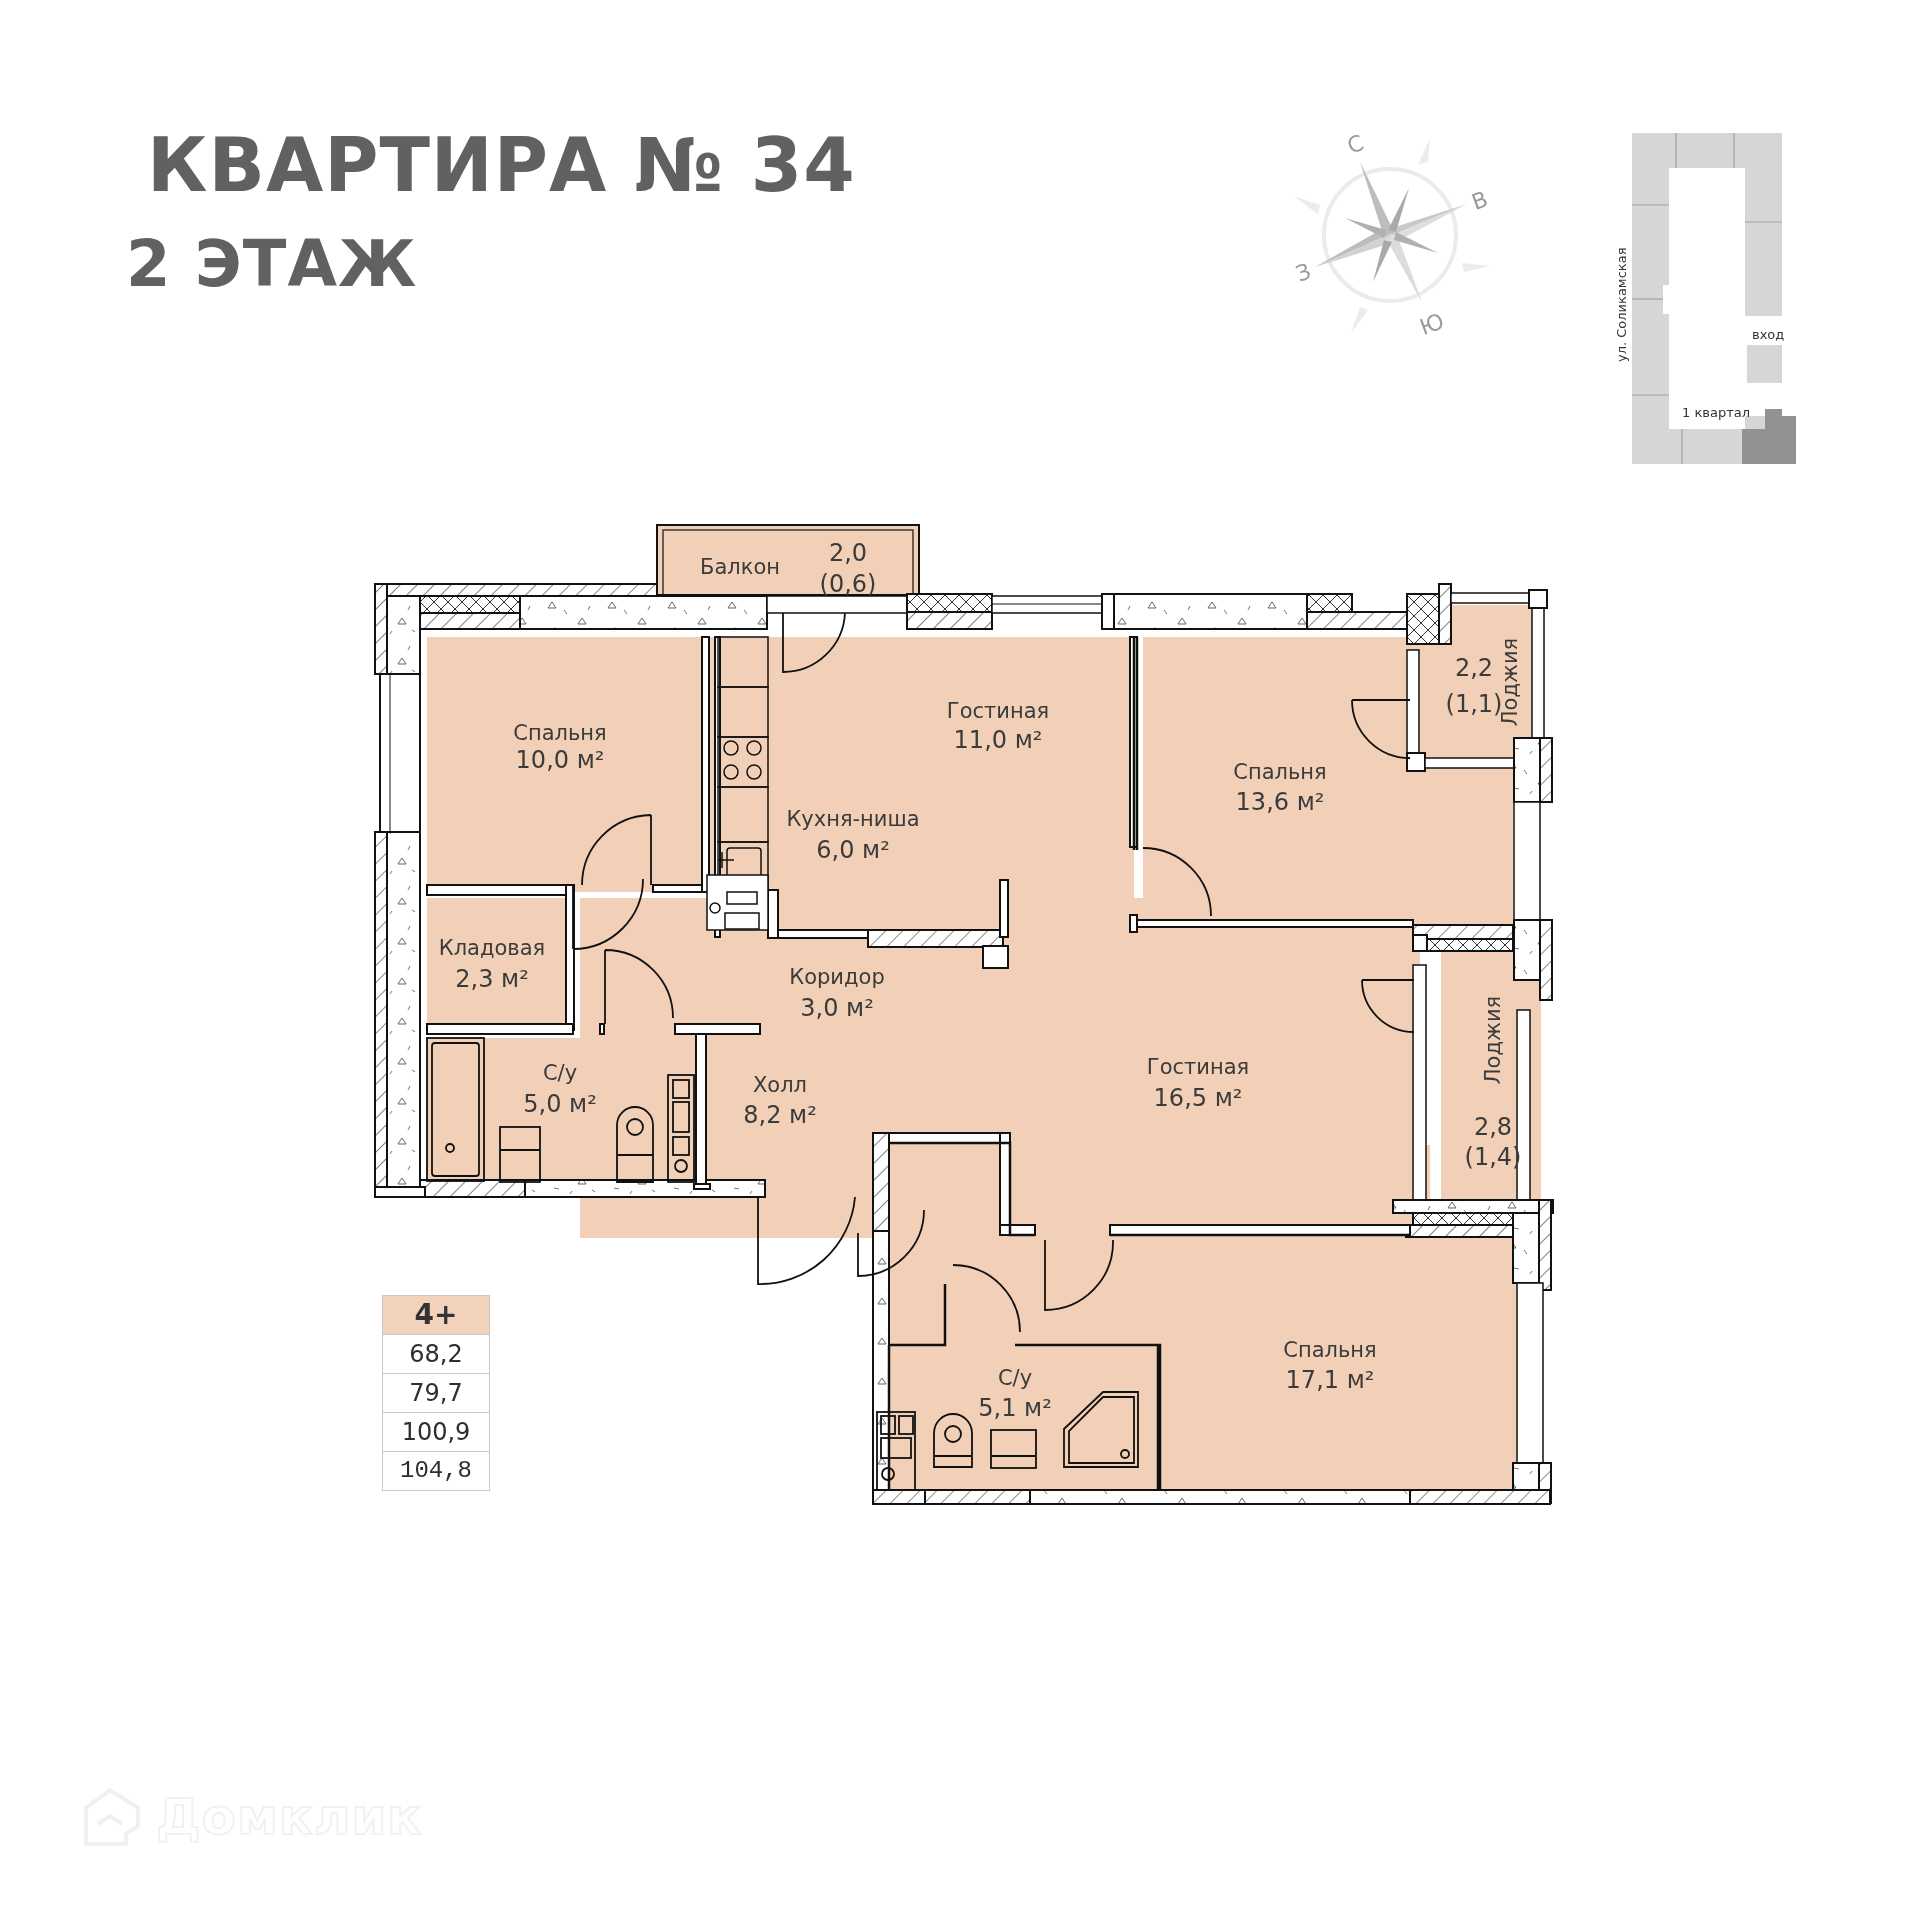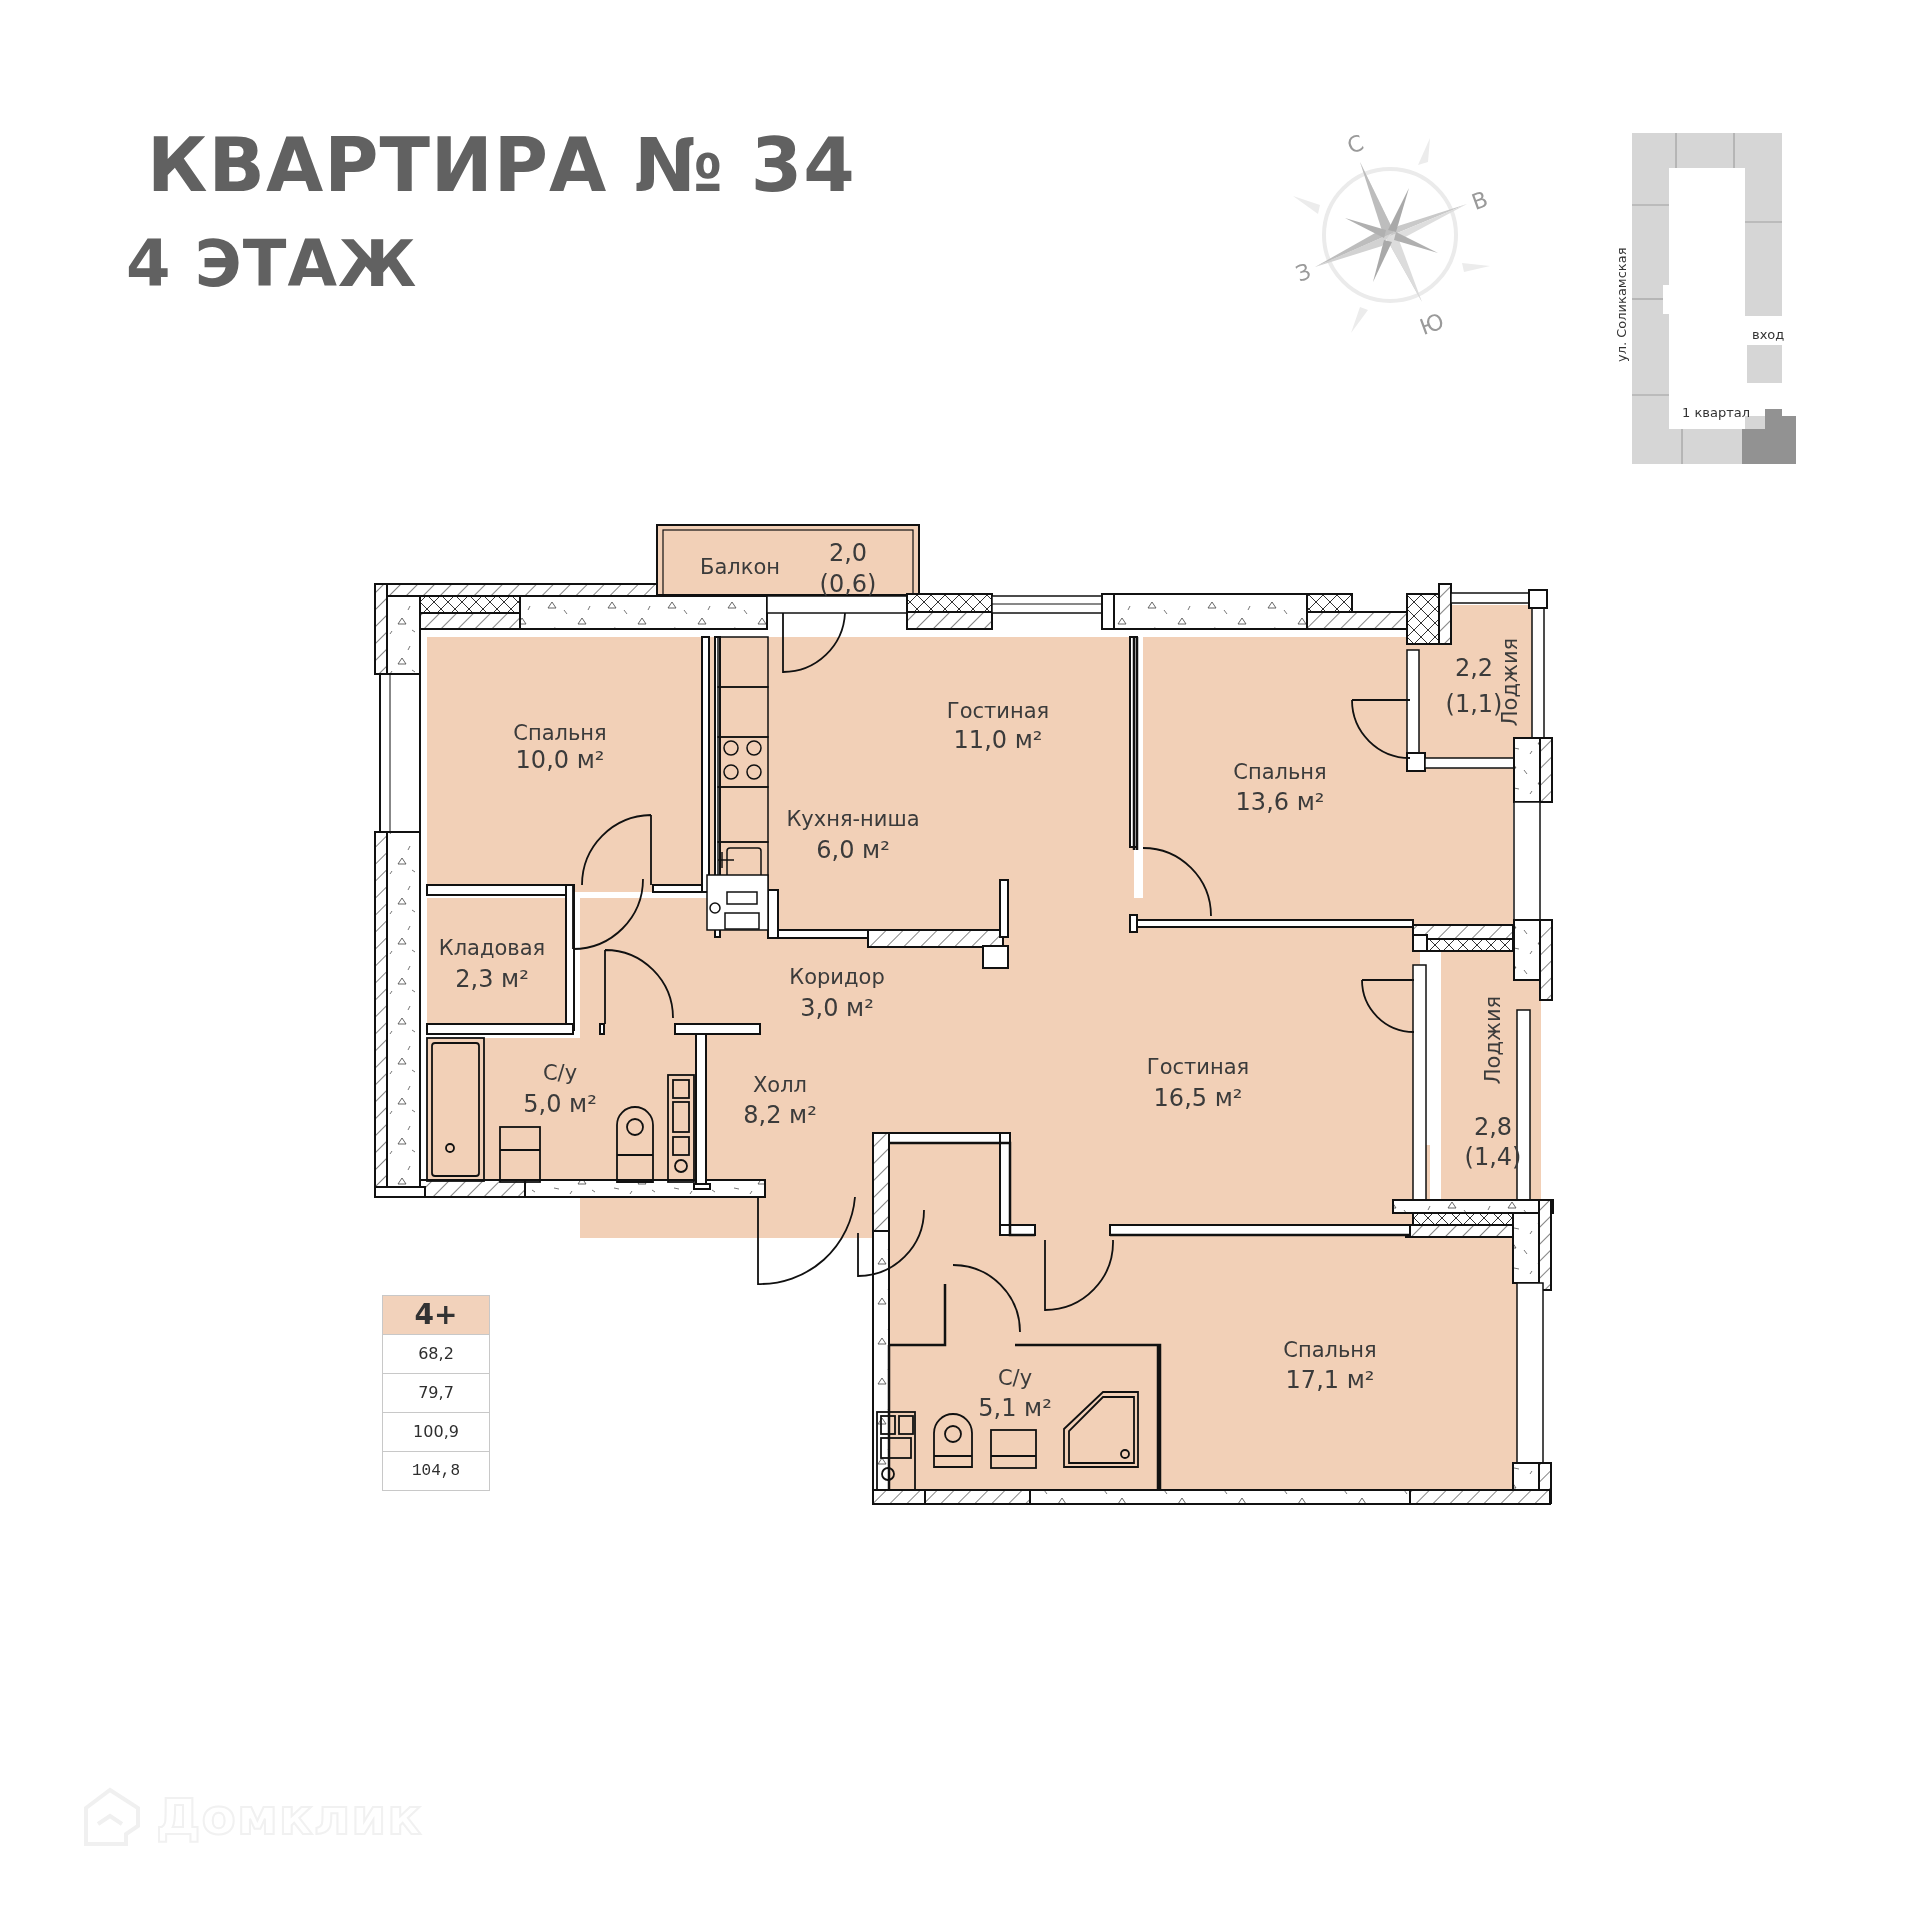--- a/index.html
+++ b/index.html
@@ -9,32 +9,32 @@
            color:#616161; letter-spacing:1px; line-height:1; white-space:nowrap;margin-left:21px; }
   .subtitle { position:absolute; left:126px; top:232px; font-size:64px; font-weight:bold;
               color:#616161; letter-spacing:1px; line-height:1; white-space:nowrap; }
   svg text { font-family:"DejaVu Sans", "Liberation Sans", sans-serif; }
   .room-name { font-size:21px; fill:#3b3b3b; }
   .room-area { font-size:24px; fill:#3b3b3b; }
   .tbl { position:absolute; left:382px; top:1295px; width:106px; border:1.5px solid #c8c8c8;
          border-collapse:collapse; }
   .tbl .hd { height:38px; background:#f2d2bb; border-bottom:1.5px solid #c8c8c8;
              font-weight:bold; font-size:28px; color:#333; text-align:center; line-height:38px; }
-  .tbl .row { height:38px; border-bottom:1.5px solid #c8c8c8; font-size:16px; color:#2e2e2e;
+  .tbl .row { height:38px; border-bottom:1.5px solid #c8c8c8; font-size:24px; color:#2e2e2e;
               text-align:center; line-height:38px; }
   .tbl .row:last-child { border-bottom:none;font-family:Liberation Mono, monospace; }
   .wm { position:absolute; left:82px; top:1786px; display:flex; align-items:center; gap:14px; }
   .wm-text { font-size:50px; font-weight:bold; color:#ffffff;
              -webkit-text-stroke:2px #f1f1f1; letter-spacing:1px; }
 </style>
 </head>
 <body>
 
 <div class="title">КВАРТИРА № 34</div>
-<div class="subtitle">4 ЭТАЖ</div>
+<div class="subtitle">2 ЭТАЖ</div>
 
 <svg style="position:absolute;left:1290px;top:120px" width="220" height="240" viewBox="1290 120 220 240">
   <circle cx="1390" cy="235" r="66" fill="none" stroke="#ebebeb" stroke-width="4"></circle>
 
   <polygon points="1430,138 1418,165 1428,162" fill="#ececec"></polygon>
   <polygon points="1293,196 1320,205 1318,214" fill="#ececec"></polygon>
   <polygon points="1490,266 1462,263 1464,272" fill="#ececec"></polygon>
   <polygon points="1351,333 1360,307 1368,310" fill="#ececec"></polygon>
 
   <polygon points="1360,162 1385,226 1395,234" fill="#d3d3d3"></polygon>

